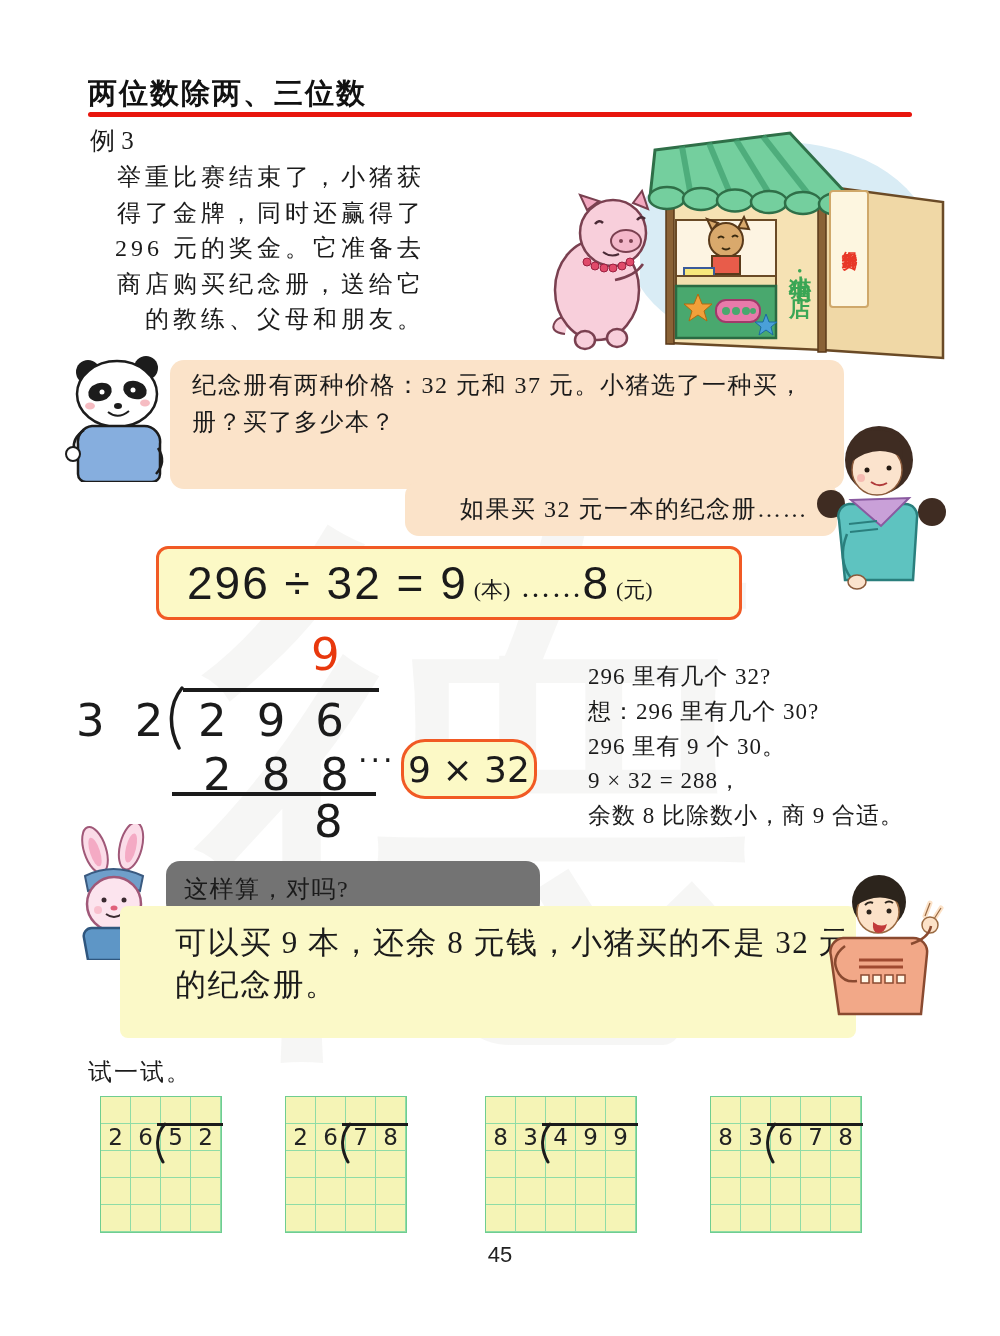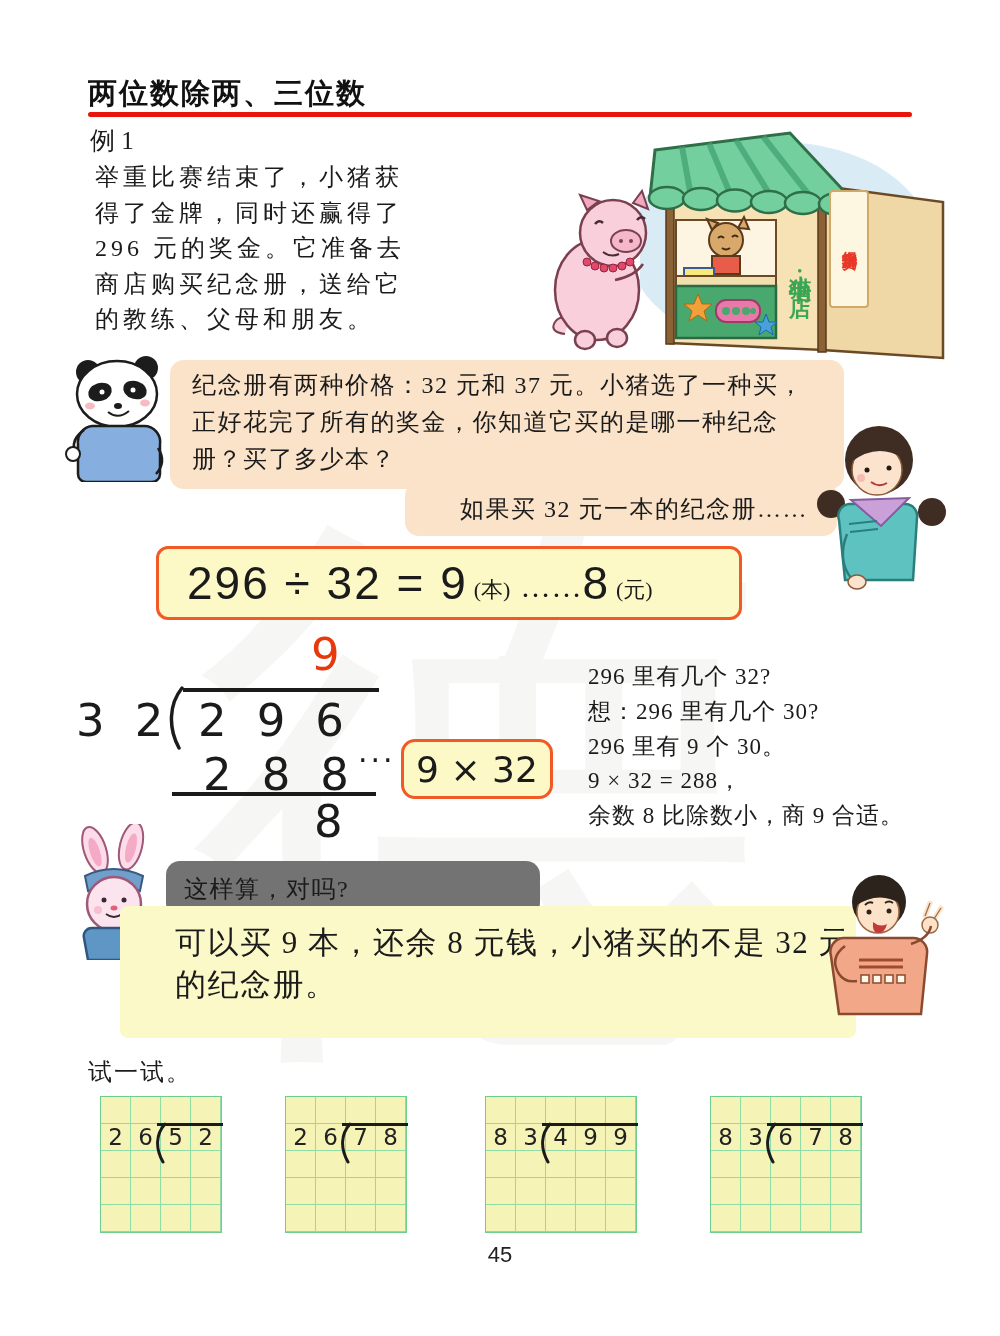--- a/index.html
+++ b/index.html
@@ -5,21 +5,21 @@
   html,body{margin:0;padding:0;background:#e9e9e9;}
   .page{position:relative;width:1000px;height:1336px;background:#ffffff;overflow:hidden;
         font-family:"Liberation Serif","DejaVu Serif",serif;color:#1b1b1b;}
   .abs{position:absolute;}
 
   .title{left:88px;top:74px;font-weight:bold;font-size:29px;letter-spacing:2px;color:#111;
          font-family:"Liberation Sans","DejaVu Sans",sans-serif;}
   .red-rule{left:88px;top:112px;width:824px;height:5px;background:#e8150d;border-radius:3px;}
   .example{left:90px;top:124px;font-size:25px;}
 
-  .intro{left:95px;top:160px;width:330px;font-size:24px;line-height:35.5px;letter-spacing:4px;}
+  .intro{left:95px;top:160px;width:330px;font-size:24px;line-height:35.5px;letter-spacing:4px;text-align:right;}
 
   
   .bubble{background:#fbe3c9;border-radius:14px;}
   .panda-bubble{left:170px;top:360px;width:652px;height:122px;padding:7px 0 0 22px;
                 font-size:24px;line-height:37px;letter-spacing:1.5px;}
   .girl-bubble{left:405px;top:482px;width:406px;height:54px;line-height:54px;
                padding-left:26px;font-size:24px;letter-spacing:1.5px;text-align:center;}
   .rabbit-bubble{left:166px;top:861px;width:356px;height:56px;line-height:56px;
                  padding-left:18px;font-size:24px;letter-spacing:1.5px;background:#737373;}
 
@@ -38,22 +38,22 @@
   .divisor{left:76px;top:694px;}
   .dividend{left:198px;top:694px;}
   .product{left:203px;top:748px;}
   .remainder{left:314px;top:795px;letter-spacing:0;}
   .vinculum-main{left:183px;top:688px;width:196px;height:3.5px;background:#1b1b1b;}
   .underline-main{left:172px;top:792px;width:204px;height:3.5px;background:#1b1b1b;}
   .bracket-main{left:158px;top:686px;width:28px;height:64px;}
   .bracket-main path,.bracket path{fill:none;stroke:#1b1b1b;stroke-width:3.5px;stroke-linecap:round;}
   .prod-dots{left:358px;top:743px;font-size:30px;letter-spacing:3px;
              font-family:"DejaVu Sans",sans-serif;}
-  .note-box{left:401px;top:739px;width:152px;height:60px;background:#fcf9c6;
-            border:3px solid #f15a24;border-radius:14px;display:flex;align-items:center;
+  .note-box{left:401px;top:739px;width:136px;height:60px;background:#fcf9c6;
+            border:3px solid #f15a24;border-radius:24px;display:flex;align-items:center;
             justify-content:center;font-size:36px;box-sizing:border-box;
             font-family:"DejaVu Sans","Liberation Sans",sans-serif;}
 
   .explain{left:588px;top:660px;width:340px;font-size:23px;line-height:34.8px;letter-spacing:1px;}
 
   .conclusion-box{left:120px;top:906px;width:736px;height:132px;background:#fbf9c8;
                   border-radius:8px;padding:16px 0 0 55px;box-sizing:border-box;
                   font-size:31px;letter-spacing:1.5px;}
 
   .try-label{left:88px;top:1056px;font-size:24px;letter-spacing:2px;}
@@ -86,21 +86,21 @@
 </style>
 </head>
 <body>
 
 <div class="page">
 
   <div class="abs watermark">德</div>
 
   <div class="abs title">两位数除两、三位数</div>
   <div class="abs red-rule"></div>
-  <div class="abs example">例 1</div>
+  <div class="abs example">例 3</div>
 
   <div class="abs intro">
     <div>举重比赛结束了，小猪获</div>
     <div>得了金牌，同时还赢得了</div>
     <div>296 元的奖金。它准备去</div>
     <div>商店购买纪念册，送给它</div>
     <div>的教练、父母和朋友。</div>
   </div>
 
   <svg class="abs" style="left:640px;top:128px" width="310" height="235" viewBox="0 0 310 235">
@@ -183,21 +183,20 @@
     <path d="M46,56 q10,8 21,-1" fill="none" stroke="#1c1c1c" stroke-width="2"></path>
     <ellipse cx="28" cy="50" rx="5" ry="3.5" fill="#f2a0a8" opacity=".7"></ellipse>
     <ellipse cx="83" cy="47" rx="5" ry="3.5" fill="#f2a0a8" opacity=".7"></ellipse>
     <path d="M30,70 h52 a16,16 0 0 1 16,18 v30 a8,8 0 0 1 -8,8 H24 a8,8 0 0 1 -8,-8 v-30 a16,16 0 0 1 14,-18 z" fill="#86aede" stroke="#1c1c1c" stroke-width="2.5"></path>
     <path d="M22,74 q-12,8 -10,20" fill="none" stroke="#1c1c1c" stroke-width="2.5"></path>
     <circle cx="11" cy="98" r="7" fill="#fff" stroke="#1c1c1c" stroke-width="2"></circle>
     <path d="M96,92 q9,14 -2,26" fill="none" stroke="#1c1c1c" stroke-width="2.5"></path>
   </svg>
   <div class="abs bubble panda-bubble">
     <div>纪念册有两种价格：32 元和 37 元。小猪选了一种买，</div>
-    <div>正好花完了所有的奖金，你知道它买的是哪一种纪念</div>
     <div>册？买了多少本？</div>
   </div>
 
   <div class="abs bubble girl-bubble">如果买 32 元一本的纪念册……</div>
   <svg class="abs" style="left:815px;top:412px" width="135" height="180" viewBox="0 0 135 180">
     <circle cx="16" cy="92" r="14" fill="#3f2c22"></circle>
     <circle cx="117" cy="100" r="14" fill="#3f2c22"></circle>
     <circle cx="64" cy="48" r="34" fill="#3f2c22"></circle>
     <circle cx="62" cy="58" r="25" fill="#fbe3cd" stroke="#8a5a3a" stroke-width="1.5"></circle>
     <path d="M36,50 q26,-20 52,-4 q0,-28 -26,-28 q-26,0 -26,32z" fill="#3f2c22"></path>

